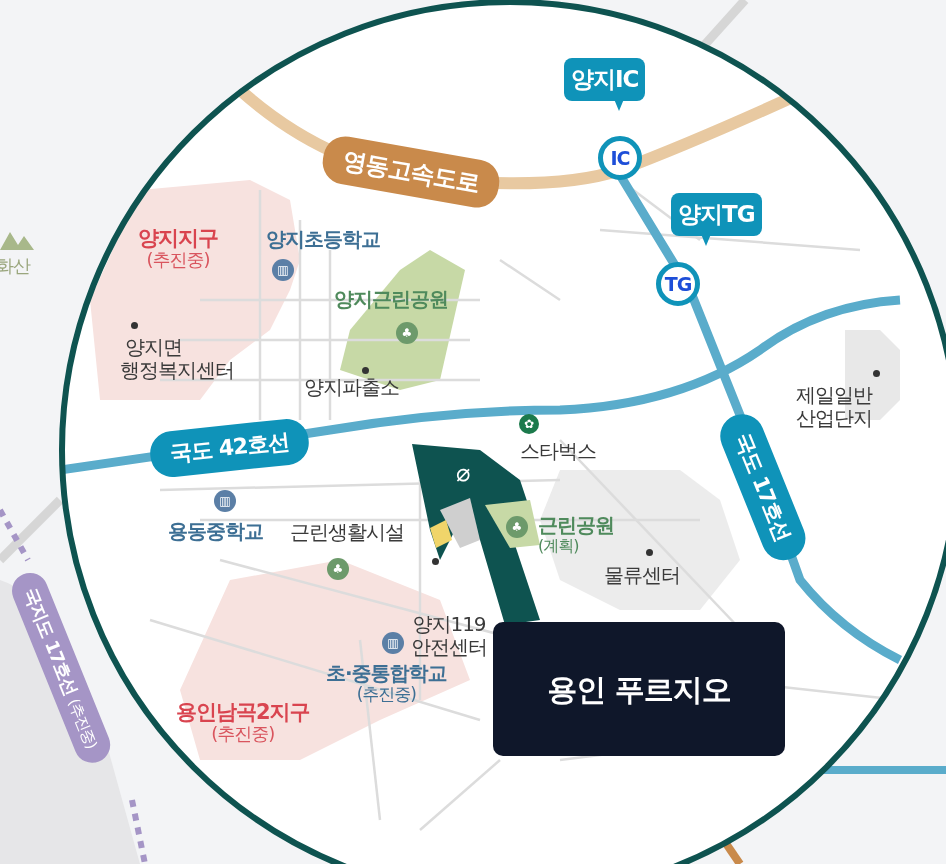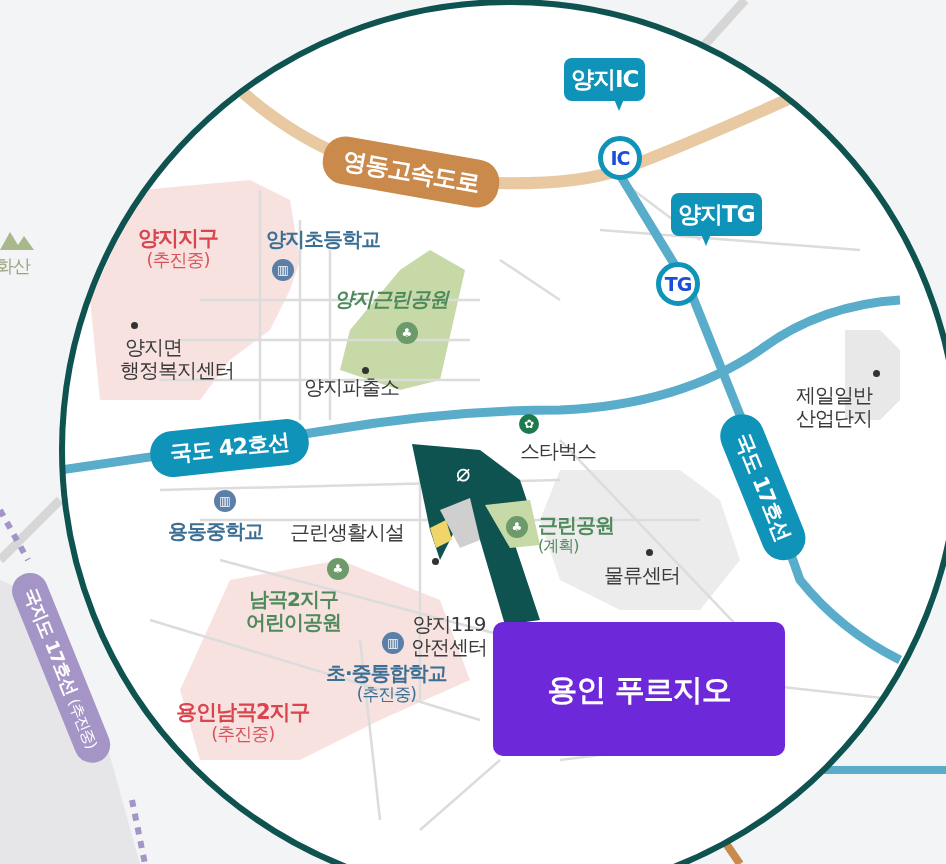--- a/index.html
+++ b/index.html
@@ -14,21 +14,21 @@
     .sub-red { color: #d9555e; font-size: 18px; font-weight: normal; }
     .sub-blue { color: #3d6f94; font-size: 17px; font-weight: normal; }
     .sub-green { color: #4f8a5c; font-size: 16px; font-weight: normal; }
     .center { text-align: center; }
     .callout { position: absolute; background: #0f93b9; color: #fff; font-weight: bold; font-size: 23px; border-radius: 8px; padding: 6px 7px; letter-spacing: -1px; }
     .callout:after { content: ""; position: absolute; bottom: -10px; border-left: 5px solid transparent; border-right: 5px solid transparent; border-top: 12px solid #0f93b9; }
     .callout.ic:after { left: 50px; }
     .callout.tg:after { left: 30px; }
     .pill { position: absolute; color: #fff; font-weight: bold; border-radius: 22px; padding: 8px 20px; white-space: nowrap; letter-spacing: -1px; }
     .node { position: absolute; width: 34px; height: 34px; border-radius: 50%; background: #fff; border: 5px solid #0f93b9; color: #1d4ed8; font-weight: bold; font-size: 19px; display: flex; align-items: center; justify-content: center; letter-spacing: -1px; }
-    .title-box { position: absolute; left: 493px; top: 622px; width: 292px; height: 134px; background: #6d28d9; border-radius: 10px; color: #fff; font-weight: bold; font-size: 30px; text-align: center; display: flex; flex-direction: column; justify-content: center; letter-spacing: -1px; line-height: 1.3; }
+    .title-box { position: absolute; left: 493px; top: 622px; width: 292px; height: 134px; background: #0f172a; border-radius: 10px; color: #fff; font-weight: bold; font-size: 30px; text-align: center; display: flex; flex-direction: column; justify-content: center; letter-spacing: -1px; line-height: 1.3; }
     .poi-icon { position: absolute; width: 22px; height: 22px; border-radius: 50%; display: flex; align-items: center; justify-content: center; font-size: 12px; color: #fff; }
     .school { background: #5b7fa6; }
     .park { background: #6d9a6b; }
     .sbux { background: #1c7a4c; width: 20px; height: 20px; }
     .dot { position: absolute; width: 7px; height: 7px; background: #333; border-radius: 50%; }
   </style>
 </head>
 <body>
 
 <div id="map">
@@ -132,27 +132,23 @@
   <div class="lbl blue" style="left:266px; top:228px;">양지초등학교</div>
   <div class="poi-icon school" style="left:272px; top:259px;">▥</div>
   <div class="poi-icon school" style="left:214px; top:490px;">▥</div>
   <div class="lbl blue" style="left:168px; top:520px;">용동중학교</div>
   <div class="poi-icon school" style="left:382px; top:632px;">▥</div>
   <div class="lbl blue center" style="left:326px; top:662px;">
     <div>초·중통합학교</div>
     <div class="sub-blue">(추진중)</div>
   </div>
 
-  <div class="lbl green" style="left:334px; top:288px;font-style:italic;">양지근린공원</div>
+  <div class="lbl green" style="left:334px; top:288px;">양지근린공원</div>
   <div class="poi-icon park" style="left:396px; top:322px;">♣</div>
   <div class="poi-icon park" style="left:327px; top:558px;">♣</div>
-  <div class="lbl green center" style="left:246px; top:588px;">
-    <div>남곡2지구</div>
-    <div>어린이공원</div>
-  </div>
   <div class="poi-icon park" style="left:506px; top:516px;">♣</div>
   <div class="lbl green" style="left:538px; top:514px;">
     <div>근린공원</div>
     <div class="sub-green">(계획)</div>
   </div>
 
   <div class="dot" style="left:131px; top:322px;"></div>
   <div class="lbl dark" style="left:120px; top:336px;">
     <div style="padding-left:5px">양지면</div>
     <div>행정복지센터</div>

